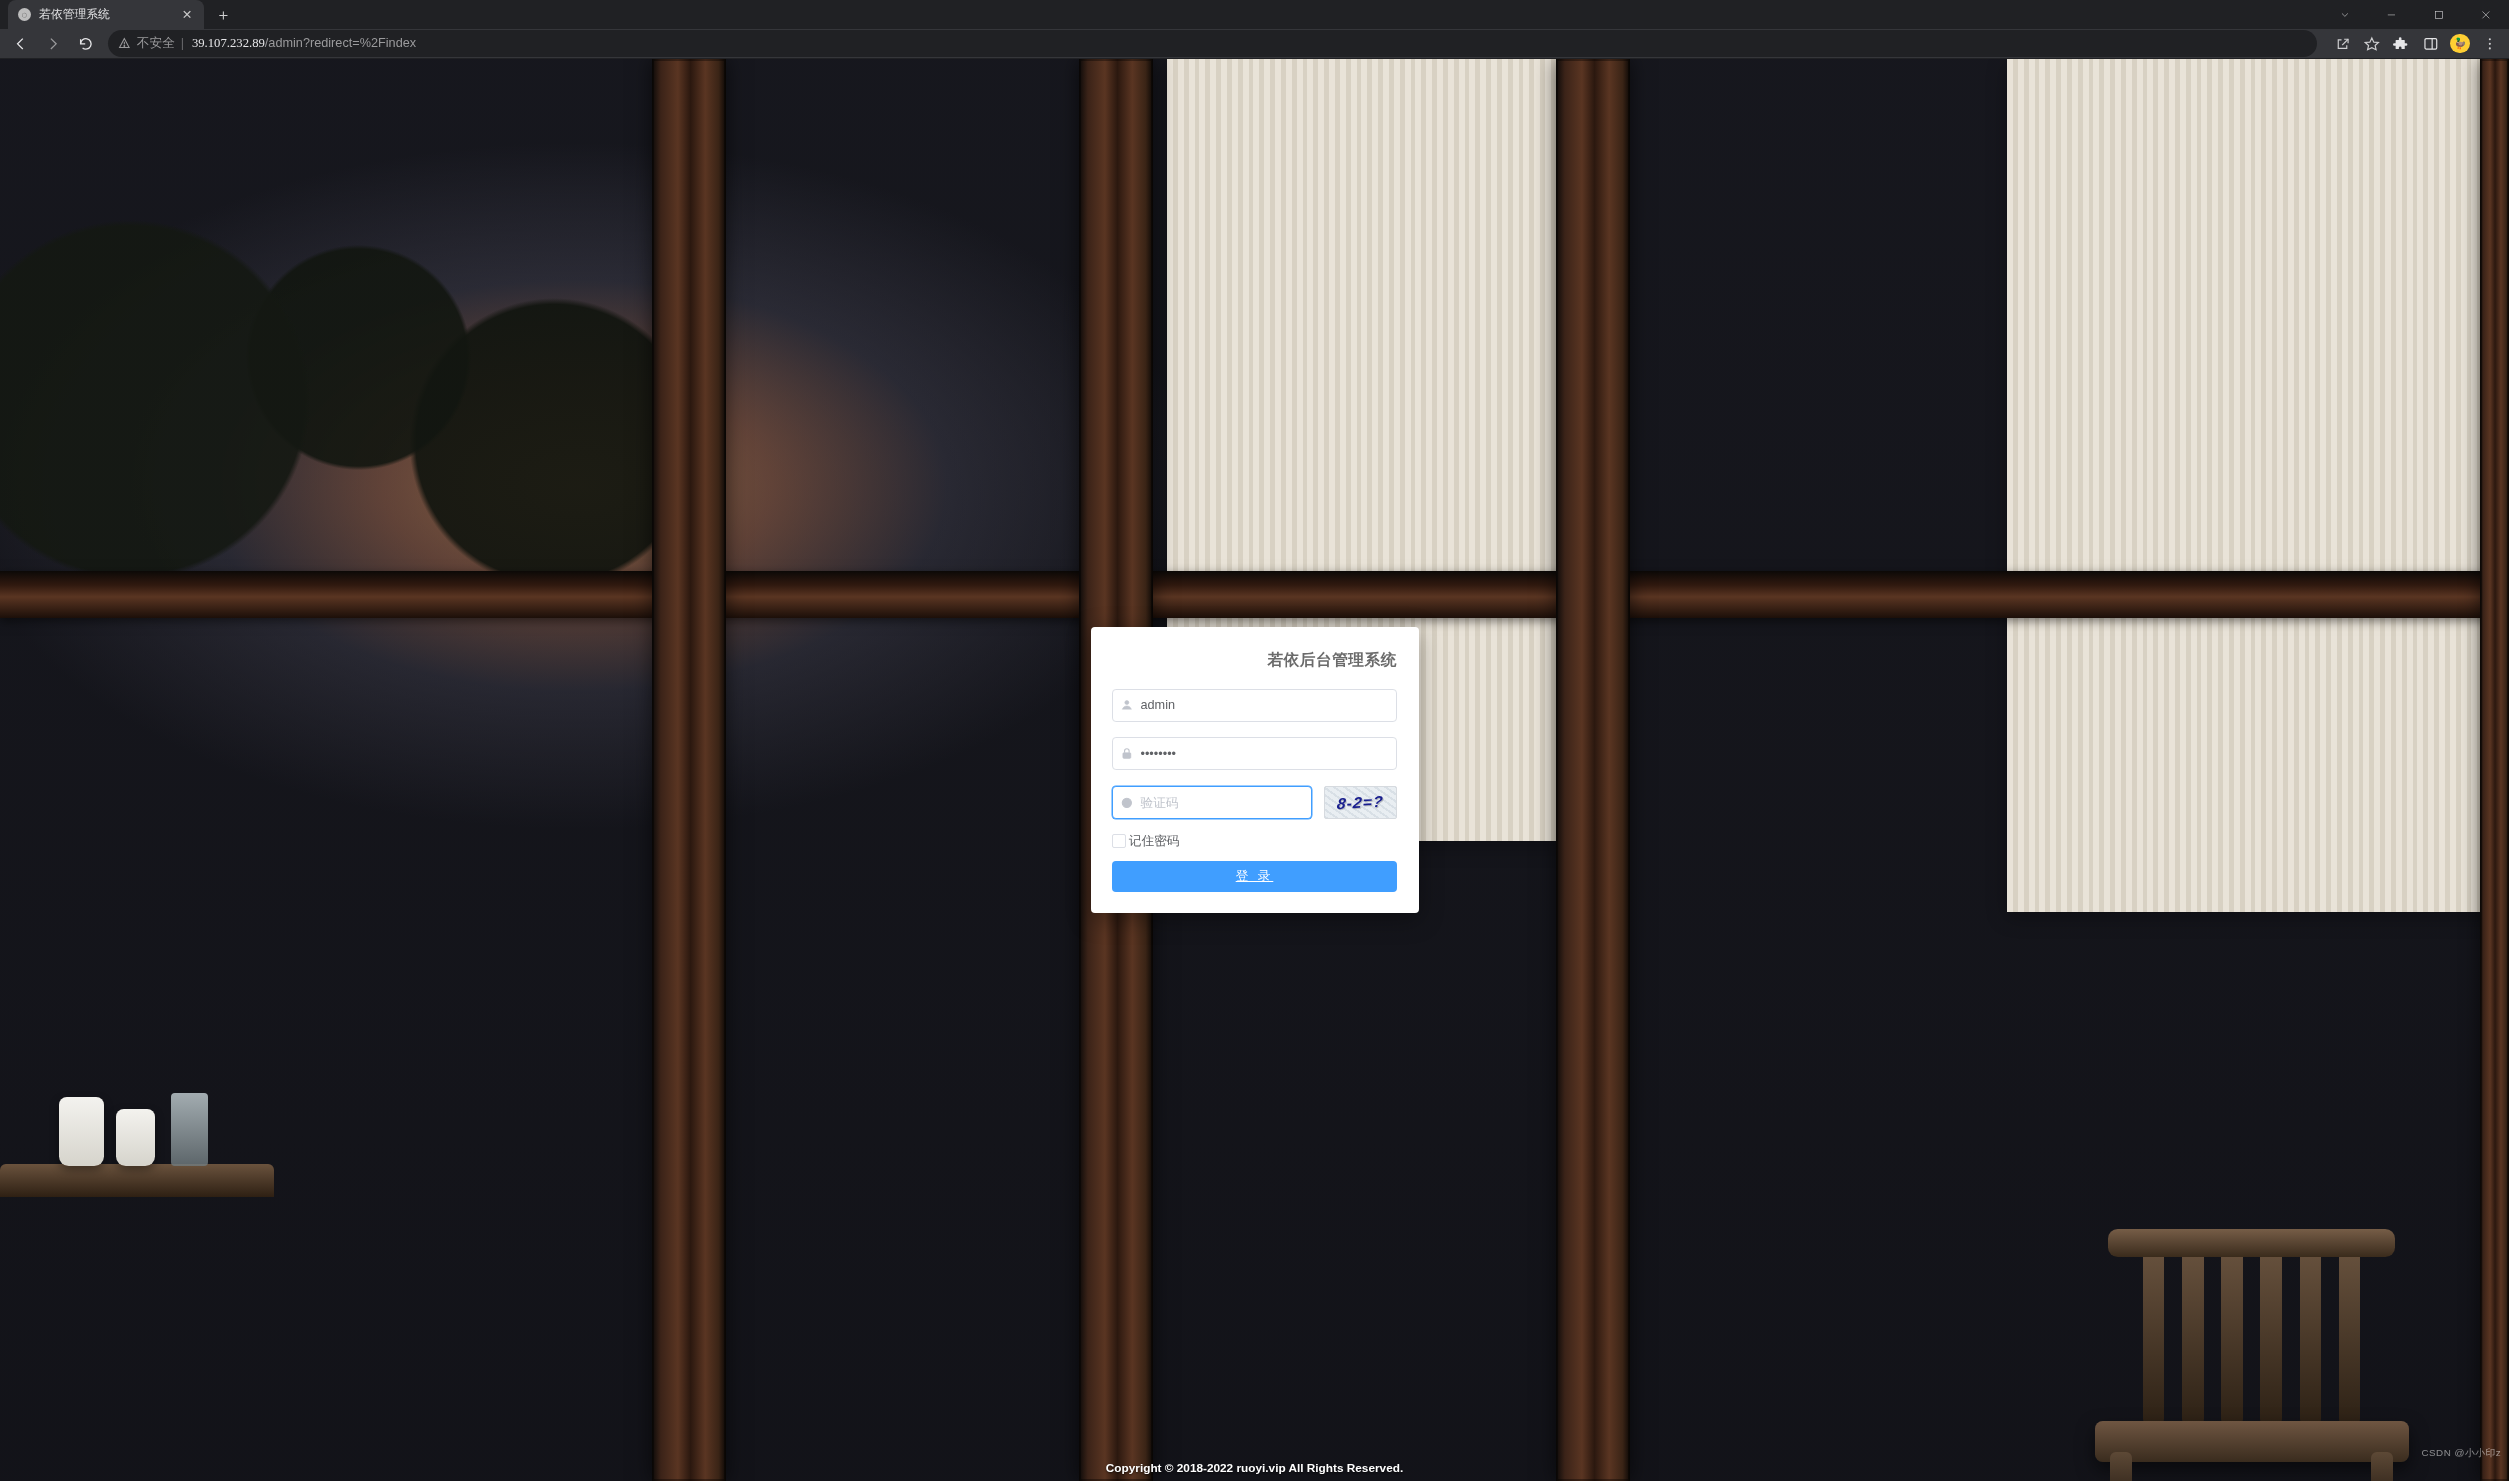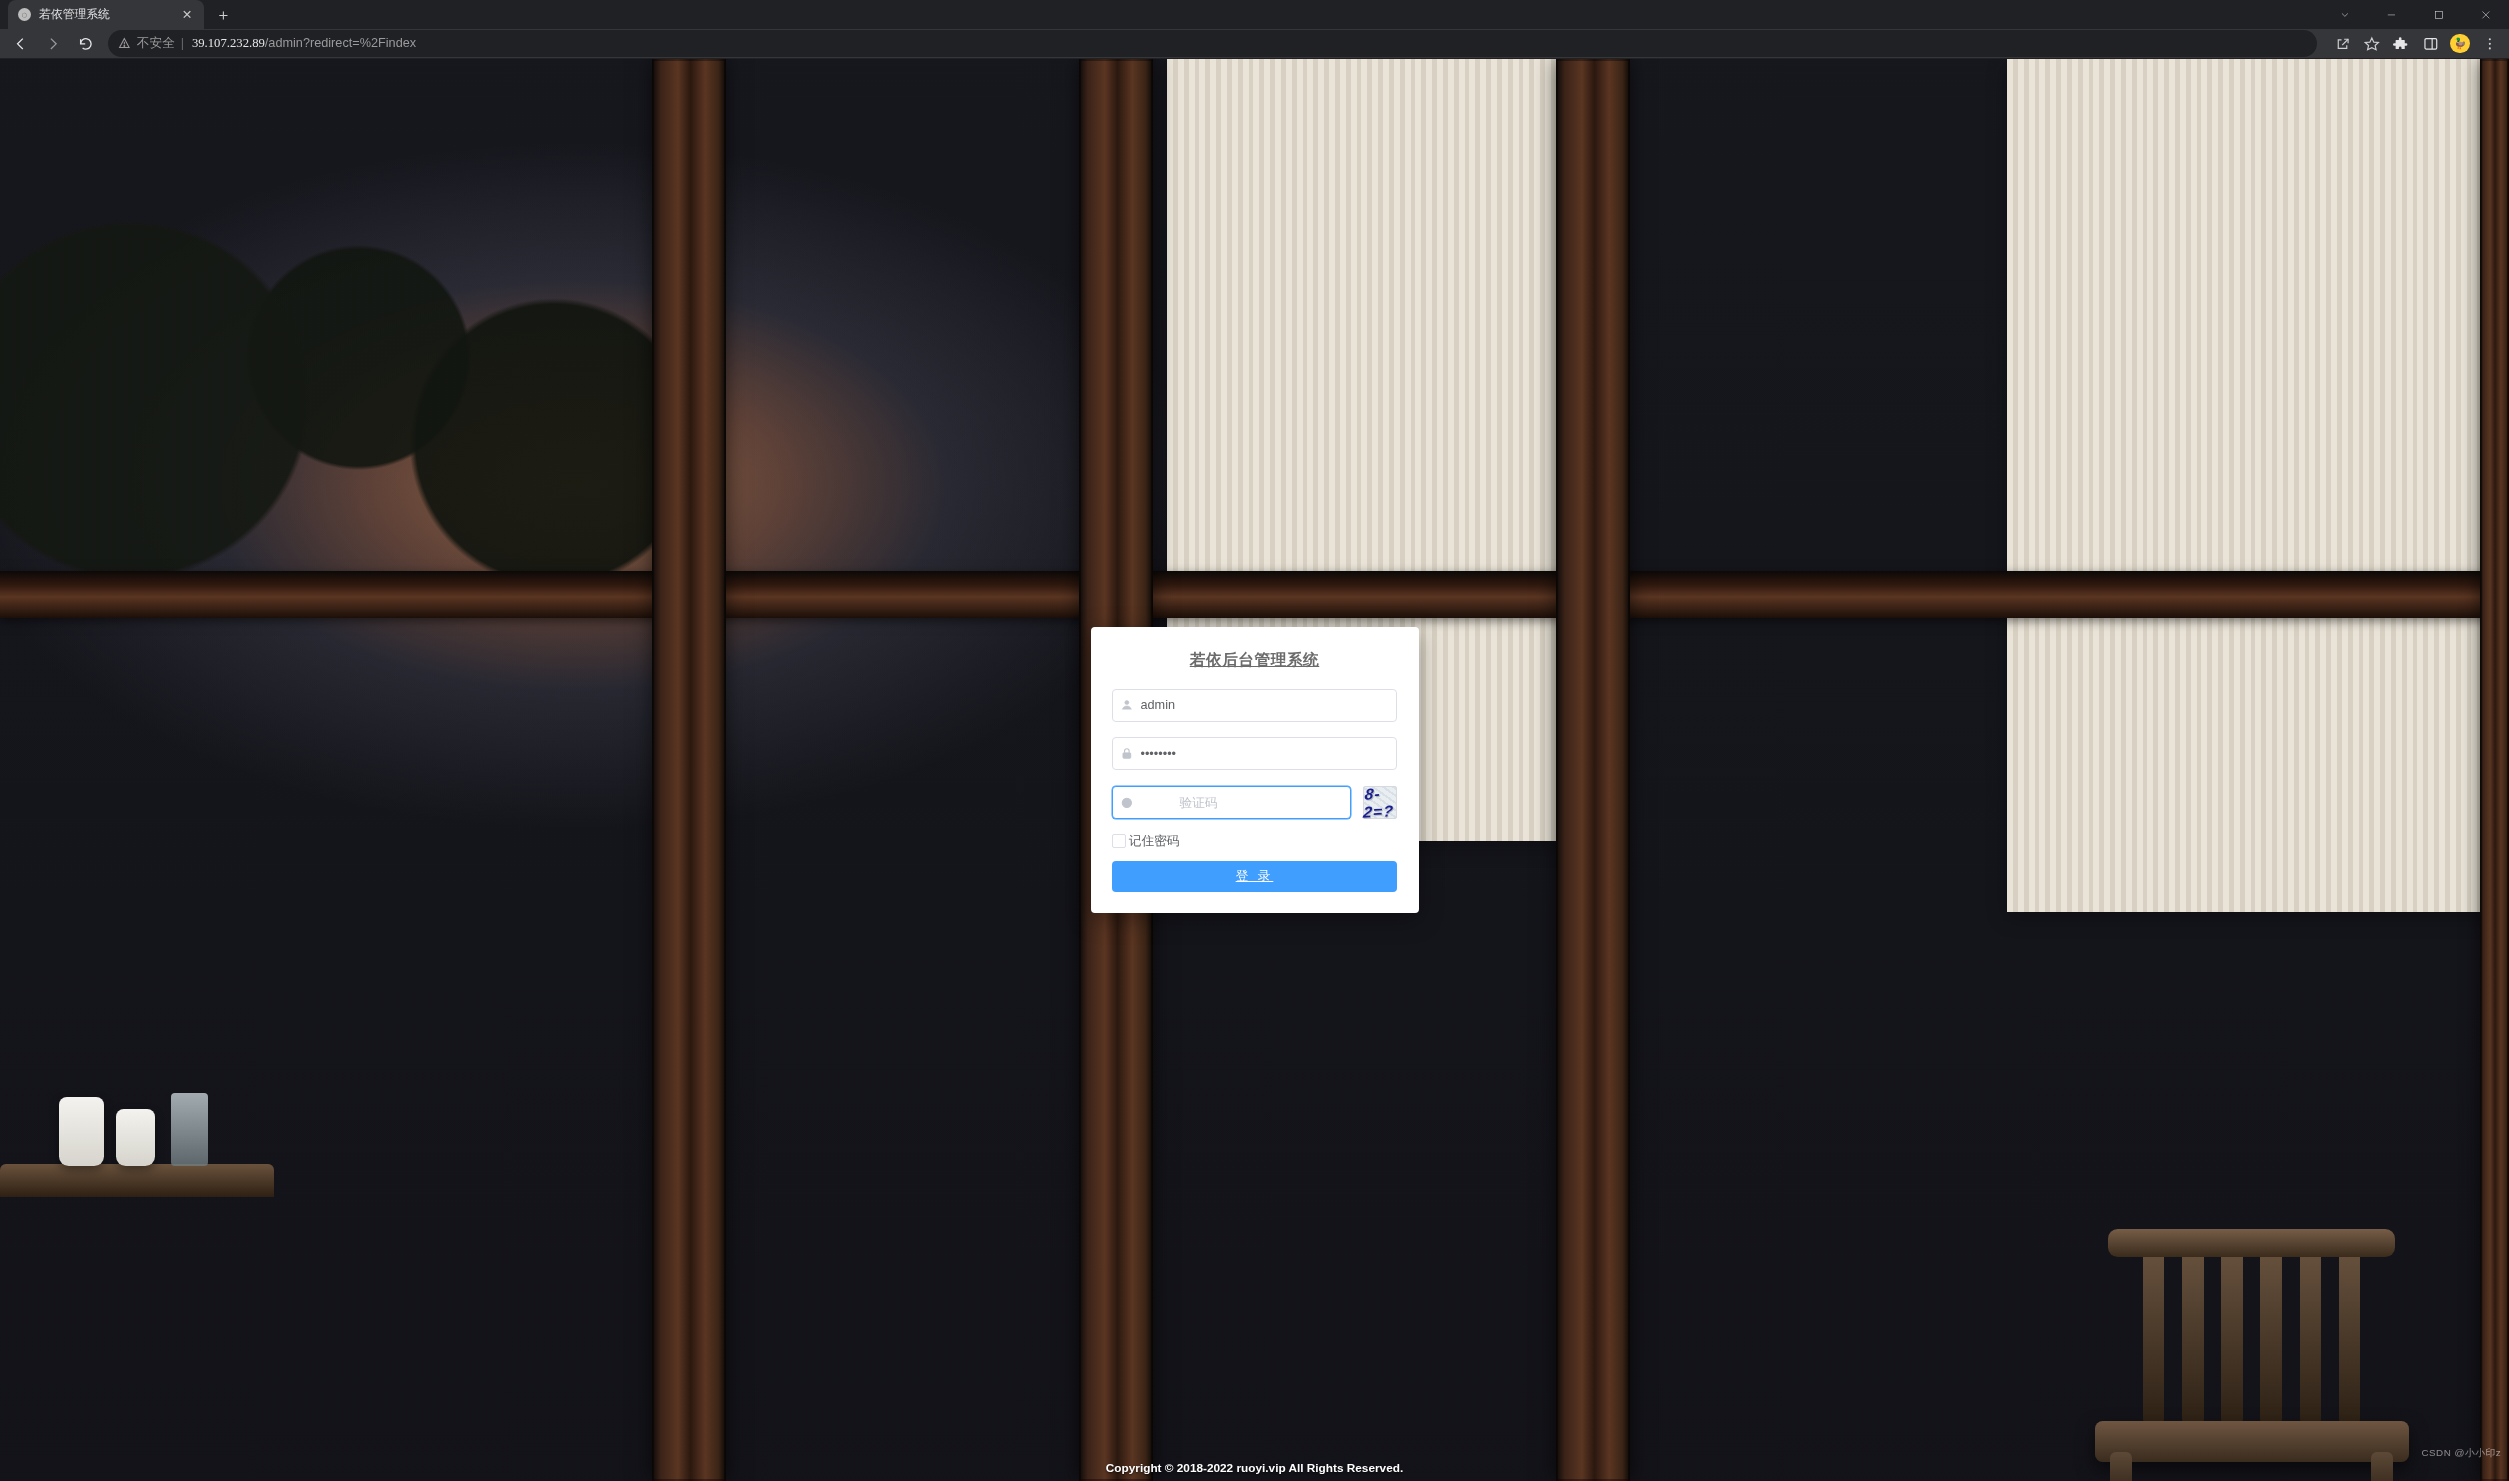--- a/index.html
+++ b/index.html
@@ -101,23 +101,23 @@
   .jar { position:absolute; bottom:31px; left:171px; width:37px; height:73px; border-radius:3.9px;
     background:linear-gradient(180deg,#c6d2d6,#6f7a7e); opacity:0.8;}
 
   
   .login-card {
     position: relative; z-index: 2;
     width: 328px; background:#fff; border-radius:3.9px;
     box-shadow: 0 5.9px 23.5px rgba(0,0,0,0.35);
     padding: 19.6px 21.6px 21.6px 21.6px;
   }
-  .login-title { text-align:center; font-size:15.7px; font-weight:600; color:#6b6b6b; margin: 3.9px 0 17.6px; letter-spacing:0.5px;text-decoration:underline; }
+  .login-title { text-align:right; font-size:15.7px; font-weight:600; color:#6b6b6b; margin: 3.9px 0 17.6px; letter-spacing:0.5px; }
   .field { display:flex; align-items:center; border:1px solid #dcdfe6; border-radius:3.9px; height:33px; margin-bottom:15.7px; background:#fff; }
-  .field.focused { border-color:#409eff; box-shadow: 0 0 0 0.5px #409eff; gap: 39px; }
+  .field.focused { border-color:#409eff; box-shadow: 0 0 0 0.5px #409eff; }
   .field .ficon { width:27.4px; display:flex;align-items:center;justify-content:center; color:#b6b9bf; }
   .field .ficon svg { width:13.7px; height:13.7px; fill:#c0c4cc; stroke:#c0c4cc; }
   .field input { flex:1; border:none; outline:none; height:100%; background:transparent; font-size:12.7px; color:#606266; padding-right:7.8px; }
   .field input::placeholder { color:#c0c4cc; }
 
   .captcha-row { display:flex; gap:11.8px; align-items:stretch; margin-bottom:13.7px; }
   .captcha-row .field { flex:1; margin-bottom:0; }
   .captcha-img { width:86px; height:33px; background:#e9eef2; border:1px solid #d6dadf; border-radius:2px;
     display:flex;align-items:center;justify-content:center;
     font-family:"Comic Sans MS","Marker Felt",cursive; font-weight:700; font-style:italic;

